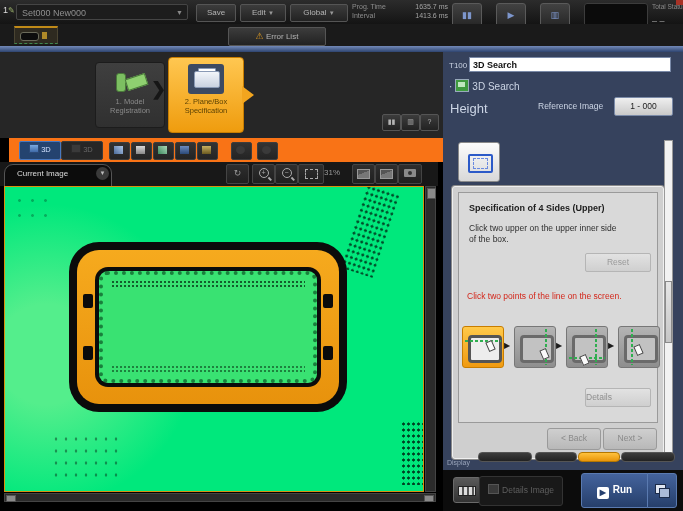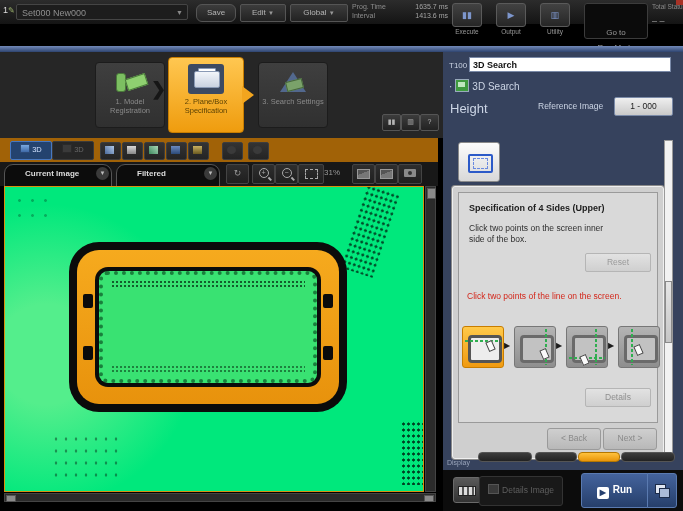--- a/index.html
+++ b/index.html
@@ -6,21 +6,21 @@
   .screen{position:relative;width:683px;height:511px;background:#000;overflow:hidden;
           font-family:"Liberation Sans",sans-serif;font-size:9px;color:#ccc;}
   .abs{position:absolute;}
   .btn-dark{background:linear-gradient(#3c3c3c,#222);border:1px solid #555;border-radius:2px;color:#b5b5b5;text-align:center;}
   
   .titlebar{left:0;top:0;width:683px;height:24px;background:linear-gradient(#2c2c2c,#141414);border-bottom:1px solid #000;}
   .prog-badge{left:3px;top:5px;color:#ddd;font-size:9px;}
   .prog-badge .pencil{color:#9ab06a;font-size:8px;}
   .proj-select{left:16px;top:4px;width:172px;height:16px;background:#1d1d1d;border:1px solid #454545;border-radius:2px;color:#8f8f8f;line-height:16px;padding-left:5px;box-sizing:border-box;}
   .proj-select .dd{position:absolute;right:4px;top:0;color:#888;font-size:7px;}
-  .tb-save{left:196px;top:4px;width:38px;height:16px;line-height:15px;font-size:8px;border-radius:6px;}
+  .tb-save{left:196px;top:4px;width:38px;height:16px;line-height:15px;font-size:8px;}
   .tb-edit{left:240px;top:4px;width:44px;height:16px;line-height:15px;font-size:8px;}
   .tb-global{left:290px;top:4px;width:56px;height:16px;line-height:15px;font-size:8px;}
   .tb-edit .dd,.tb-global .dd{font-size:6px;color:#999;}
   .timing{left:352px;top:3px;width:96px;height:20px;font-size:7px;color:#8d8d8d;}
   .timing .row{position:relative;height:9px;}
   .timing .val{position:absolute;right:0;top:0;color:#a5a5a5;}
   .tool-btn{top:2px;width:38px;height:38px;text-align:center;}
   .tool-btn .ic{margin:1px auto 0;width:28px;height:22px;background:linear-gradient(#424242,#262626);border:1px solid #5a5a5a;border-radius:3px;color:#7d96cc;font-size:9px;line-height:22px;}
   .tool-btn .tl{font-size:6.5px;color:#9a9a9a;margin-top:1px;}
   .tb-exec{left:448px;} .tb-out{left:492px;} .tb-util{left:536px;}
@@ -50,32 +50,32 @@
   .wf-ic1 .cyl{position:absolute;left:3px;top:3px;width:8px;height:17px;background:#7cbf61;border:1px solid #4a7a3a;border-radius:3px;}
   .wf-ic1 .brd{position:absolute;left:13px;top:6px;width:19px;height:10px;background:#8fd070;border:1px solid #4a7a3a;transform:rotate(-18deg);}
   .wf-icbox{margin:6px auto 3px;width:36px;height:30px;background:#3c4a62;border-radius:3px;position:relative;}
   .wf-icbox .dev{position:absolute;left:6px;top:7px;width:24px;height:15px;background:linear-gradient(#f2f5fa,#c9d2e0);border:1px solid #8a9ab5;border-radius:2px;}
   .wf-icbox .devtop{position:absolute;left:10px;top:4px;width:16px;height:5px;background:#fff;border:1px solid #8a9ab5;border-radius:1px;}
   .wf-ic3{margin:7px auto 3px;width:34px;height:24px;position:relative;}
   .wf-ic3 .tri{position:absolute;left:4px;top:2px;border-bottom:20px solid #52688e;border-left:13px solid transparent;border-right:13px solid transparent;}
   .wf-ic3 .chip{position:absolute;left:10px;top:10px;width:15px;height:8px;background:#7aa26a;border:1px solid #46663c;transform:rotate(-14deg);}
   .mini-btn{top:62px;width:17px;height:15px;line-height:14px;font-size:7px;position:absolute;}
   
-  .vtb1{left:0;top:138px;width:438px;height:24px;background:#a16207;}
+  .vtb1{left:9px;top:138px;width:438px;height:24px;background:#f97316;}
   .view-btn{position:absolute;top:3px;width:40px;height:17px;line-height:16px;font-size:7.5px;text-align:center;border-radius:2px;}
   .view-on{left:10px;background:#24436f;border:1px solid #4878c0;color:#cfe0ff;}
   .view-off{left:52px;background:#262626;border:1px solid #3a3a3a;color:#666;}
   .pic-dot{display:inline-block;width:8px;height:7px;background:linear-gradient(#79a8e0,#3f6aa8);border:1px solid #2c4a78;vertical-align:-1px;margin-right:2px;}
   .view-off .pic-dot{background:#3a3a3a;border-color:#2a2a2a;}
   .tb1-btn{position:absolute;top:4px;width:19px;height:16px;background:linear-gradient(#333,#242424);border:1px solid #3d3d3d;border-radius:2px;}
   .tb1-btn i{position:absolute;left:4px;top:3px;width:9px;height:8px;display:block;}
   .gi1{background:linear-gradient(45deg,#4a6a9a,#b0c8e8);} .gi2{background:linear-gradient(#d8d8d8,#888);} .gi3{background:linear-gradient(45deg,#3f8a5f,#a8d8b8);} .gi4{background:linear-gradient(#6a8ac0,#2c4a78);} .gi5{background:linear-gradient(#c8b060,#6a5a20);}
   .gi-dim{background:#3a3a3a;border-radius:50%;}
   .vtb2{left:0;top:162px;width:438px;height:24px;background:#181818;}
-  .pill{position:absolute;top:2px;height:33px;background:#0c0c0c;border:1px solid #555;border-radius:9px;color:#ddd;font-size:8px;line-height:17px;padding-left:20px;box-sizing:border-box;font-weight:bold;}
+  .pill{position:absolute;top:2px;height:33px;background:#0c0c0c;border:1px solid #555;border-radius:9px;color:#ddd;font-size:8px;line-height:17px;padding-left:12px;box-sizing:border-box;}
   .pill .ddc{position:absolute;right:2px;top:2px;width:13px;height:13px;background:#3a3a3a;border-radius:50%;color:#bbb;font-size:6px;text-align:center;line-height:13px;}
   .dd1{left:4px;width:108px;} .dd2{left:116px;width:104px;}
   .tb2-btn{position:absolute;top:2px;height:18px;width:21px;background:linear-gradient(#2e2e2e,#1f1f1f);border:1px solid #444;border-radius:2px;color:#999;text-align:center;line-height:17px;font-size:9px;}
   .mag{position:relative;display:inline-block;width:8px;height:8px;border:1.5px solid #aaa;border-radius:50%;margin-top:3px;}
   .mag::after{content:"";position:absolute;width:4px;height:1.5px;background:#aaa;right:-4px;bottom:-2px;transform:rotate(45deg);}
   .mag span{position:absolute;left:0;top:-1px;width:8px;font-size:7px;line-height:9px;color:#aaa;text-align:center;}
   .fit-ic{display:inline-block;width:11px;height:8px;border:1px dashed #aaa;margin-top:4px;}
   .zoompct{left:324px;top:6px;color:#9a9a9a;font-size:8px;}
   .pic-ic{display:inline-block;width:11px;height:8px;border:1px solid #999;background:linear-gradient(160deg,#555 40%,#777 40%);margin-top:4px;}
   .cam-ic{display:inline-block;width:12px;height:8px;background:#8a8a8a;border-radius:1px;margin-top:4px;position:relative;}
@@ -121,21 +121,21 @@
   .wiz-reset{position:absolute;left:126px;top:60px;width:64px;height:17px;background:linear-gradient(#e2e2e2,#cfcfcf);border:1px solid #b5b5b5;border-radius:2px;color:#9a9a9a;font-size:8.5px;line-height:16px;text-align:center;}
   .wiz-warn{position:absolute;left:8px;top:98px;width:186px;font-size:8.5px;color:#d3261a;line-height:10px;}
   .thumb{position:absolute;top:133px;width:40px;height:40px;border:1px solid #777;border-radius:3px;background:linear-gradient(#b4b4b4,#8e8e8e);}
   .thumb.active{background:linear-gradient(#ffc94a,#f09a10);border-color:#c87d00;}
   .tbox{position:absolute;left:5px;top:8px;width:28px;height:22px;border:3px solid #6a6a6a;border-radius:4px;background:#c2c2c2;}
   .thumb.active .tbox{background:#ededed;border-color:#555;}
   .glh{position:absolute;height:2px;background:repeating-linear-gradient(90deg,#2fae4f 0 3px,transparent 3px 5px);}
   .glv{position:absolute;width:2px;background:repeating-linear-gradient(#2fae4f 0 3px,transparent 3px 5px);}
   .cur{position:absolute;width:5px;height:8px;background:#fafafa;border:1px solid #444;transform:rotate(-24deg);}
   .tarrow{position:absolute;top:148px;color:#1c1c1c;font-size:8px;}
-  .wiz-details{position:absolute;left:126px;top:195px;width:64px;height:17px;background:linear-gradient(#e2e2e2,#cfcfcf);border:1px solid #b5b5b5;border-radius:2px;color:#8f8f8f;font-size:8.5px;line-height:16px;text-align:center;}
+  .wiz-details{position:absolute;left:126px;top:195px;width:64px;height:17px;background:linear-gradient(#e2e2e2,#cfcfcf);border:1px solid #b5b5b5;border-radius:2px;color:#8f8f8f;font-size:8.5px;line-height:16px;}
   .wiz-cancel{position:absolute;left:10px;top:240px;width:64px;height:22px;background:linear-gradient(#4a4a4a,#262626);border:1px solid #111;border-radius:3px;color:#eee;font-size:9px;font-weight:bold;line-height:21px;text-align:center;}
   .wiz-back{position:absolute;left:94px;top:241px;width:52px;height:20px;background:linear-gradient(#cfcfcf,#b8b8b8);border:1px solid #9a9a9a;border-radius:3px;color:#8a8a8a;font-size:8.5px;line-height:19px;text-align:center;}
   .wiz-next{position:absolute;left:150px;top:241px;width:52px;height:20px;background:linear-gradient(#cfcfcf,#b8b8b8);border:1px solid #9a9a9a;border-radius:3px;color:#8a8a8a;font-size:8.5px;line-height:19px;text-align:center;}
   .dlg-scroll{left:221px;top:88px;width:9px;height:317px;background:#f2f2f2;border:1px solid #999;box-sizing:border-box;}
   .dlg-thumb{position:absolute;left:0px;top:140px;width:7px;height:62px;background:linear-gradient(#e6e6e6,#c6c6c6);border:1px solid #8a8a8a;box-sizing:border-box;}
   .disp-lbl{left:4px;top:407px;font-size:7px;color:#9aa5bb;}
   .disp-tab{position:absolute;top:400px;height:8px;background:linear-gradient(#3c3c3c,#222);border:1px solid #555;border-radius:4px;}
   .disp-tab.on{background:linear-gradient(#ffc23e,#e8950a);border-color:#b57700;}
   
   .bottom-right{left:443px;top:470px;width:240px;height:41px;background:#0c0c0c;}
@@ -191,45 +191,48 @@
       <div>Go to</div>
       <div>Run Mode</div>
     </div>
     <div class="abs totals">
       <div class="tl">Total Status</div>
       <div class="tv">– –</div>
     </div>
     <div class="abs red-sliver"></div>
   </div>
 
+  <div class="abs subbar">
+    <div class="abs cam-tab">
+      <div class="oval"></div>
+      <div class="amber"></div>
+    </div>
+    <div class="abs btn-dark errorlist">
+      <span class="warn">⚠</span>
+      <span>Error List</span>
+    </div>
+  </div>
   <div class="abs blue-sep"></div>
 
   <div class="abs workflow">
     <div class="wf-step wf-plain wf-s1">
       <div class="wf-ic1">
           <div class="cyl"></div>
           <div class="brd"></div>
         </div>
       <div class="wf-lbl">1. Model Registration</div>
     </div>
     <div class="abs wf-chev" style="top:26px;">❯</div>
     <div class="wf-step wf-active">
       <div class="wf-icbox">
           <div class="devtop"></div>
           <div class="dev"></div>
         </div>
       <div class="wf-lbl">2. Plane/Box Specification</div>
     </div>
-    <div class="wf-step wf-plain wf-s3">
-      <div class="wf-ic3">
-          <div class="tri"></div>
-          <div class="chip"></div>
-        </div>
-      <div class="wf-lbl">3. Search Settings</div>
-    </div>
     <div class="mini-btn btn-dark" style="left:382px;"><span>▮▮</span></div>
     <div class="mini-btn btn-dark" style="left:401px;"><span>▥</span></div>
     <div class="mini-btn btn-dark" style="left:420px;"><span>?</span></div>
   </div>
 
   <div class="abs vtb1">
     <div class="view-btn view-on">
       <span class="pic-dot"></span><span>3D</span>
     </div>
     <div class="view-btn view-off">
@@ -254,24 +257,20 @@
         <i class="gi-dim"></i>
       </div>
     <div class="tb1-btn" style="left:248px;">
         <i class="gi-dim"></i>
       </div>
   </div>
 
   <div class="abs vtb2">
     <div class="pill dd1">
       <span>Current Image</span>
-      <span class="ddc">▼</span>
-    </div>
-    <div class="pill dd2">
-      <span>Filtered</span>
       <span class="ddc">▼</span>
     </div>
     <div class="tb2-btn" style="left:226px;"><span>↻</span></div>
     <div class="tb2-btn" style="left:252px;"><span class="mag"><span>+</span></span></div>
     <div class="tb2-btn" style="left:275px;"><span class="mag"><span>−</span></span></div>
     <div class="tb2-btn" style="left:298px;width:24px;"><span class="fit-ic"></span></div>
     <div class="abs zoompct">31%</div>
     <div class="tb2-btn" style="left:352px;"><span class="pic-ic"></span></div>
     <div class="tb2-btn" style="left:375px;"><span class="pic-ic"></span></div>
     <div class="tb2-btn" style="left:398px;width:22px;"><span class="cam-ic"></span></div>
@@ -315,21 +314,21 @@
     <div class="abs ref-lbl">Reference Image</div>
     <div class="abs ref-btn">1 - 000</div>
 
     <div class="abs wiz-iconbtn">
       <div class="bx"></div>
     </div>
 
     <div class="abs wiz-win">
       <div class="wiz-content">
         <div class="wiz-title">Specification of 4 Sides (Upper)</div>
-        <div class="wiz-instr">Click two points on the screen inner side of the box.</div>
+        <div class="wiz-instr">Click two upper on the upper inner side of the box.</div>
         <div class="wiz-reset">Reset</div>
         <div class="wiz-warn">Click two points of the line on the screen.</div>
 
         <div class="thumb active" style="left:3px;">
           <div class="tbox"></div>
           <div class="glh" style="left:2px;top:13px;width:36px;"></div>
           <div class="cur" style="left:24px;top:14px;"></div>
         </div>
         <div class="tarrow" style="left:45px;">▶</div>
         <div class="thumb" style="left:55px;">

